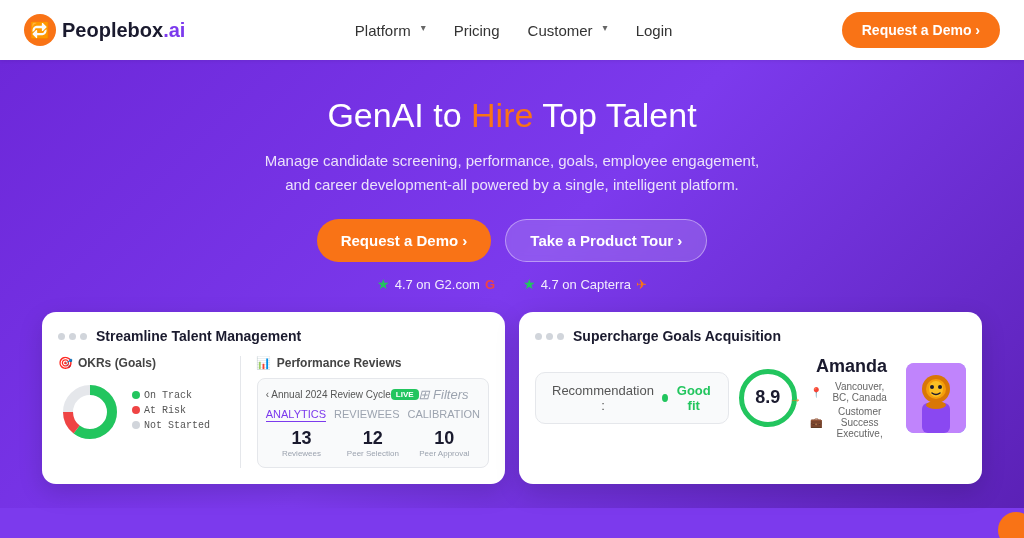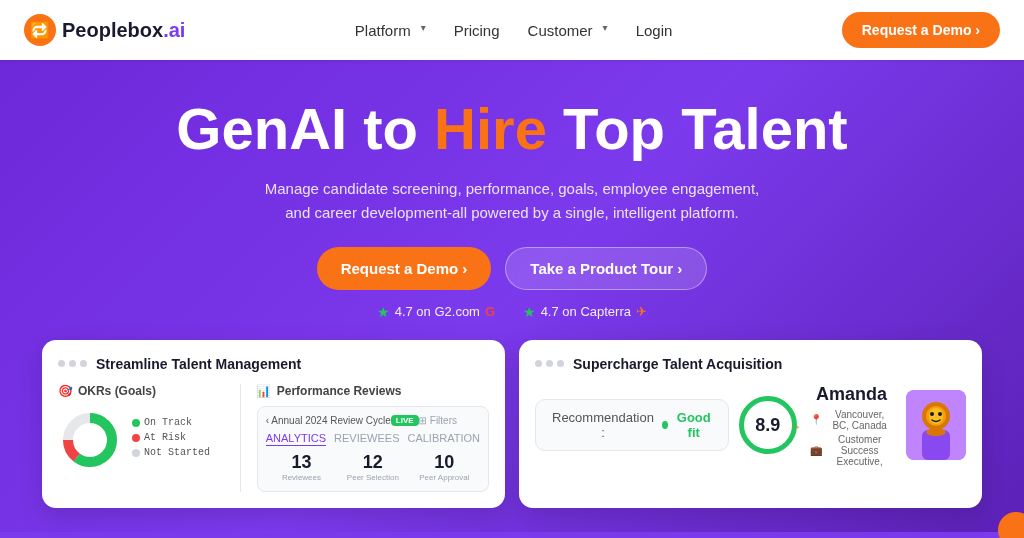--- a/index.html
+++ b/index.html
@@ -45,22 +45,22 @@
     }
 
     
     .hero {
       background: linear-gradient(135deg, #6d28d9 0%, #7c3aed 50%, #5b21b6 100%);
       padding: 36px 24px 24px;
       text-align: center;
       position: relative;
     }
     .hero-title {
-      font-size: 58px;
-      font-weight: 700;
+      font-size: 34px;
+      font-weight: 400;
       color: white;
       line-height: 1.15;
       margin-bottom: 14px;
     }
     .hero-title .highlight { color: #f97316; }
     .hero-subtitle {
       font-size: 15px;
       color: rgba(255,255,255,0.85);
       max-width: 500px;
       margin: 0 auto 22px;
@@ -284,21 +284,21 @@
 
         <div class="perf-section">
           <div class="perf-title">
             <span>📊</span>
             <span>Performance Reviews</span>
           </div>
           <div class="perf-card">
             <div class="perf-row">
               <span class="perf-year">‹ Annual 2024 Review Cycle</span>
               <span class="live-badge">LIVE</span>
-              <span style="font-size:10px;color:#9ca3af;">⊞ Filters</span>
+              <span style="font-size:13px;color:#9ca3af;font-style:italic;">⊞ Filters</span>
             </div>
             <div class="perf-tabs">
               <span class="perf-tab active">ANALYTICS</span>
               <span class="perf-tab">REVIEWEES</span>
               <span class="perf-tab">CALIBRATION</span>
             </div>
             <div class="perf-stats">
               <div class="stat-box">
                 <div class="stat-num">13</div>
                 <div class="stat-label">Reviewees</div>
@@ -317,21 +317,21 @@
       </div>
     </div>
 
     <div class="card">
       <div class="card-header">
         <div class="card-dots">
           <div class="dot"></div>
           <div class="dot"></div>
           <div class="dot"></div>
         </div>
-        <span class="card-title">Supercharge Talent Acquisition</span>
+        <span class="card-title">Supercharge Goals Acquisition</span>
       </div>
       <div class="rec-section">
         <div class="rec-box">
           <span>Recommendation :</span>
           <span class="green-dot"></span>
           <span class="good-fit">Good fit</span>
         </div>
         <div class="candidate-row">
           <div class="score-circle">
             <span>8.9</span>

